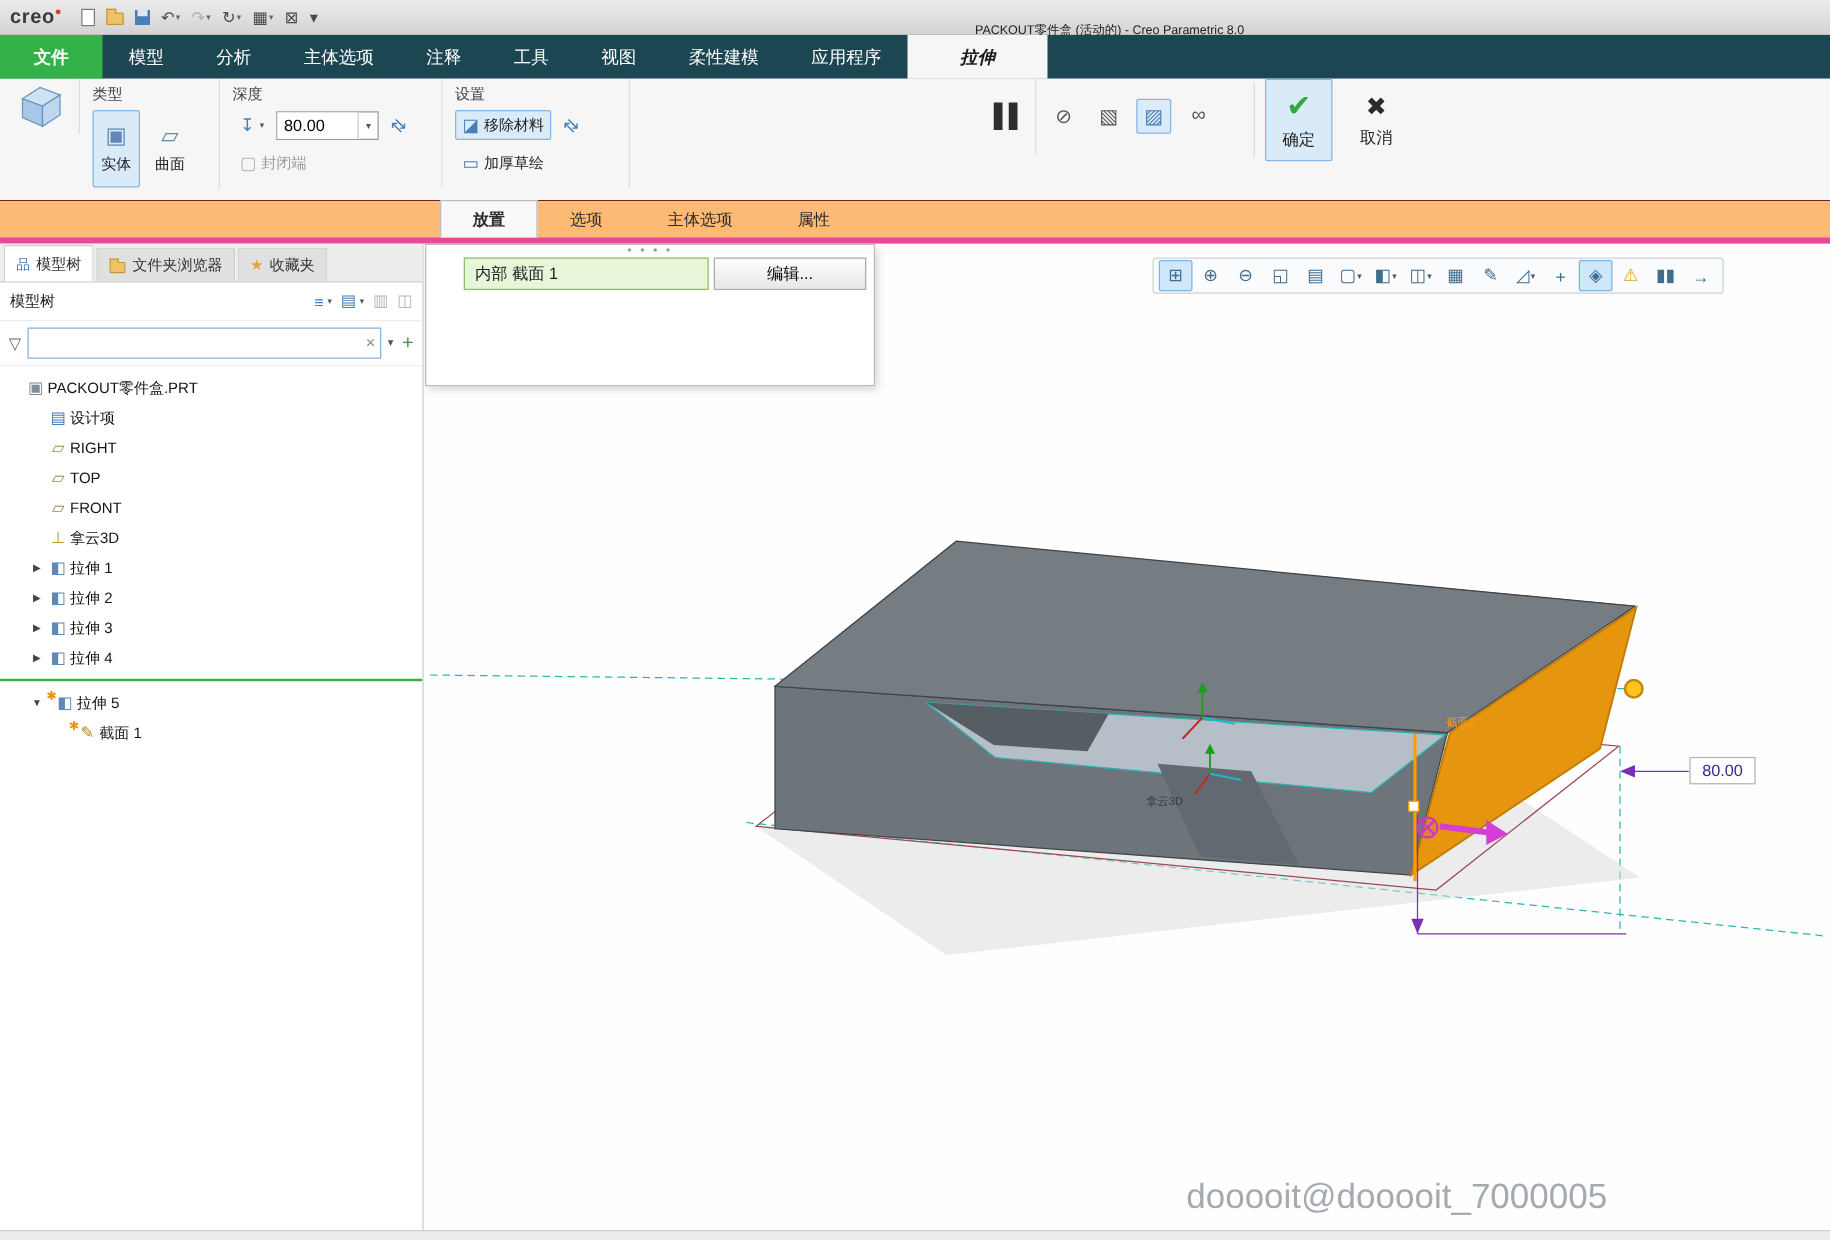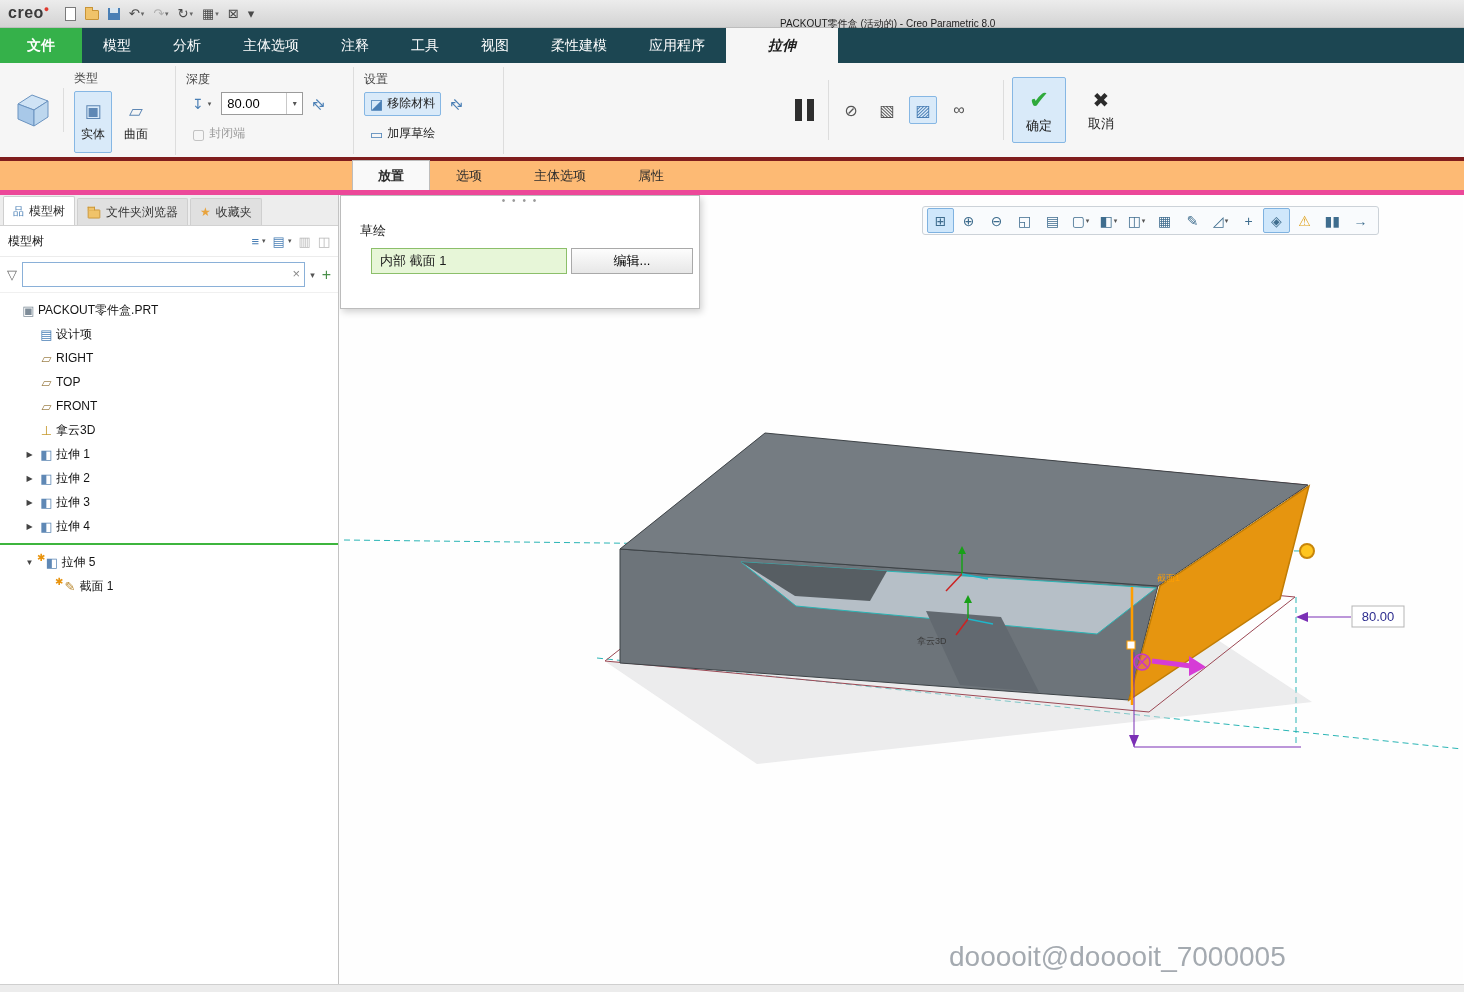--- a/index.html
+++ b/index.html
@@ -27,21 +27,21 @@
   .ico-disk::before{content:'';position:absolute;left:2px;top:0;width:8px;height:5px;background:#dce7f0}
 
   
   .ribbon-tabs{position:absolute;left:0;top:28px;width:100%;height:35px;background:#1c4652;display:flex}
   .rtab{display:flex;align-items:center;padding:0 21px;color:#fff;font-size:14px;cursor:pointer;white-space:nowrap}
   .rtab.file{background:#35b14a;font-weight:bold;padding:0 27px}
   .rtab.active{background:#f6f6f6;color:#1a1a1a;font-style:italic;font-weight:bold;padding:0 42px}
 
   
   .ribbon{position:absolute;left:0;top:63px;width:100%;height:98px;background:#f6f6f6;
-    border-bottom:4px solid #7f1d1d;display:flex;align-items:center}
+    border-bottom:1px solid #7f1d1d;display:flex;align-items:flex-start}
   .tool-block{width:64px;display:flex;align-items:center;justify-content:center;border-right:1px solid #ddd}
   .rgroup{padding:4px 10px 2px;display:flex;flex-direction:column;border-right:1px solid #ddd}
   .rgroup-label{font-size:12px;color:#444;margin-bottom:4px}
   .type-buttons{display:flex;gap:5px}
   .vbtn{width:38px;height:62px;display:flex;flex-direction:column;align-items:center;justify-content:center;gap:4px;
     border:1px solid transparent;border-radius:2px;font-size:12px;color:#222;cursor:pointer;background:transparent}
   .vbtn .glyph{font-size:18px;color:#5f88b5}
   .vbtn.selected{background:#d9eaf9;border-color:#86b7e4}
   .row{display:flex;align-items:center;gap:4px;margin-bottom:6px}
   .sbtn{display:flex;align-items:center;gap:4px;height:24px;padding:0 5px;border:1px solid transparent;border-radius:2px;cursor:pointer}
@@ -517,21 +517,20 @@
           <div class="gt-btn">
             <span class="glyph">▮▮</span>
           </div>
           <div class="gt-btn">
             <span class="glyph">→</span>
           </div>
         </div>
 
       <div class="placement-panel">
         <div class="pp-handle">• • • •</div>
-        <div class="pp-label">草绘</div>
         <div class="pp-row">
           <div class="pp-field">内部 截面 1</div>
           <button class="pp-edit">编辑...</button>
         </div>
       </div>
 
       <div class="watermark">dooooit@dooooit_7000005</div>
     </div>
   </div>
 

